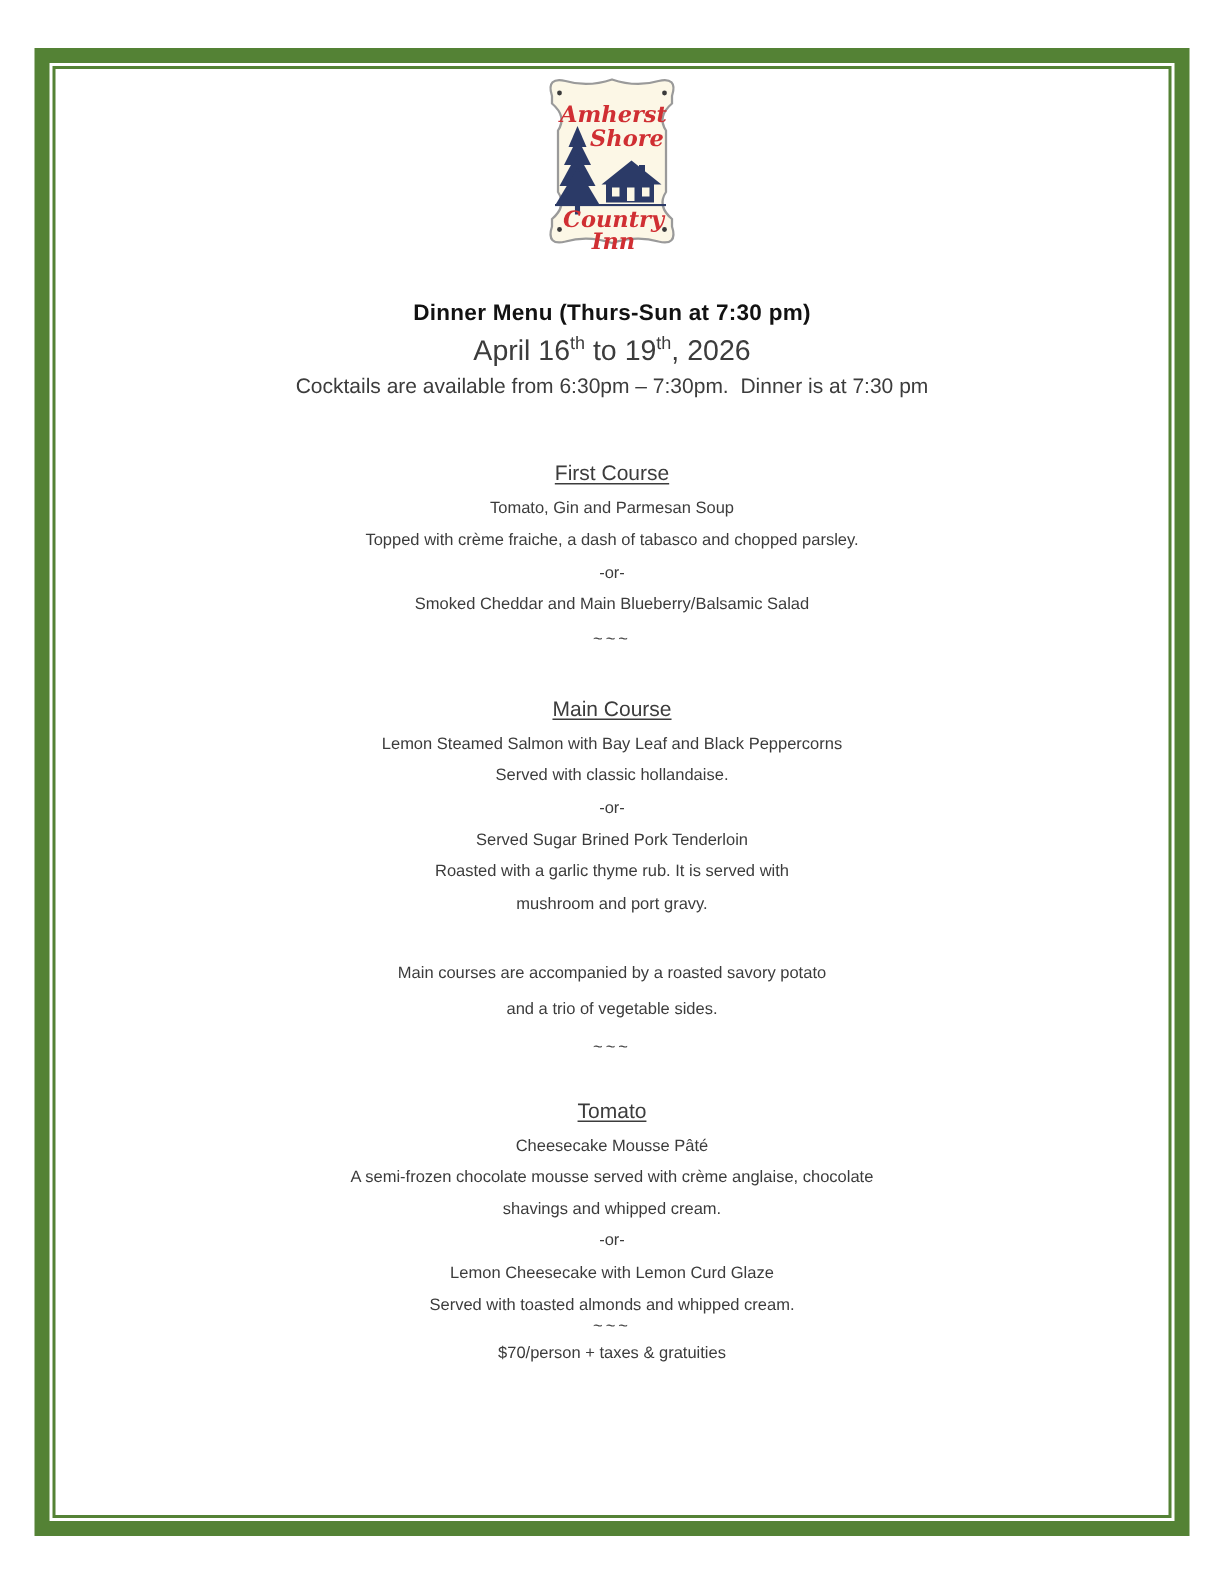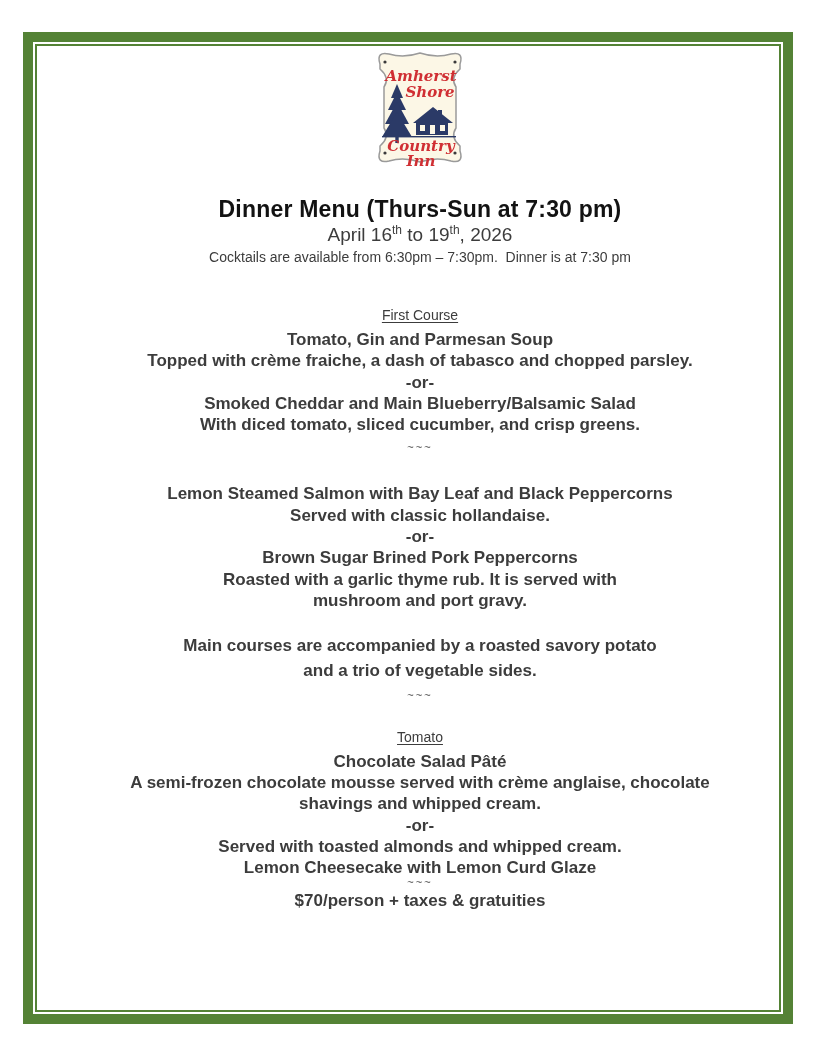--- a/index.html
+++ b/index.html
@@ -11,42 +11,42 @@
   
   .border-outer {
     position:absolute; left:23px; top:32px; width:770px; height:992px;
     box-sizing:border-box; border:10px solid #548235;
   }
   .border-inner {
     position:absolute; inset:2px; border:2px solid #548235;
   }
   
   .content {
-    position:absolute; left:90px; top:42px; width:660px; text-align:center;
+    position:absolute; left:78px; top:42px; width:660px; text-align:center;
   }
   
   .logo-wrap { margin:6px auto 0; width:100px; height:122px; }
   
   .menu-title {
-    margin:27px 0 0; font-size:23px; line-height:24px; font-weight:bold;
+    margin:27px 0 0; font-size:15px; line-height:24px; font-weight:bold;
     color:#121212; letter-spacing:0.2px;
   }
   .date-line { margin:2px 0 0; font-size:19px; line-height:24px; color:#3c3c3c; }
   .date-line sup { font-size:12px; line-height:0; }
   .cocktail-line { margin:0; font-size:14px; line-height:20px; white-space:pre-wrap; }
   
   section { margin:0; }
   .sec-first   { margin-top:38px; }
   .sec-main    { margin-top:25px; }
   .sec-dessert { margin-top:21px; }
   .course-title {
     font-size:14px; line-height:20px; margin:0 0 4px 0;
     text-decoration:underline; text-underline-offset:2px; font-weight:normal;
   }
-  .ln  { margin:0; font-size:17px; line-height:21.3px;font-weight:bold; }
+  .ln  { margin:0; font-size:11px; line-height:21.3px; }
   .note { line-height:24.3px; }
   .note-gap { margin-top:23px;text-align:center; }
   .sep { margin:2px 0 0; font-size:11px; line-height:21px; letter-spacing:2px; color:#4a4a4a; }
   .sep.tight { margin-top:-3px; line-height:12px; }
   .price { margin-top:2px; }
 </style>
 </head>
 <body>
 
 <div class="border-outer">
@@ -95,41 +95,41 @@
   <h1 class="menu-title">Dinner Menu (Thurs-Sun at 7:30 pm)</h1>
   <div class="date-line"><span>April 16</span><sup>th</sup><span> to 19</span><sup>th</sup><span>, 2026</span></div>
   <p class="cocktail-line">Cocktails are available from 6:30pm – 7:30pm.  Dinner is at 7:30 pm</p>
 
   <section class="sec-first">
     <h2 class="course-title">First Course</h2>
     <p class="ln">Tomato, Gin and Parmesan Soup</p>
     <p class="ln">Topped with crème fraiche, a dash of tabasco and chopped parsley.</p>
     <p class="ln">-or-</p>
     <p class="ln">Smoked Cheddar and Main Blueberry/Balsamic Salad</p>
-    <p class="ln">With diced tomato, sliced cucumber, and crisp greens.</p>
     <p class="sep">~~~</p>
   </section>
 
   <section class="sec-main">
+    <h2 class="course-title">Main Course</h2>
     <p class="ln">Lemon Steamed Salmon with Bay Leaf and Black Peppercorns</p>
     <p class="ln">Served with classic hollandaise.</p>
     <p class="ln">-or-</p>
-    <p class="ln">Brown Sugar Brined Pork Peppercorns</p>
+    <p class="ln">Served Sugar Brined Pork Tenderloin</p>
     <p class="ln">Roasted with a garlic thyme rub. It is served with</p>
     <p class="ln">mushroom and port gravy.</p>
     <p class="ln note note-gap">Main courses are accompanied by a roasted savory potato</p>
     <p class="ln note">and a trio of vegetable sides.</p>
     <p class="sep">~~~</p>
   </section>
 
   <section class="sec-dessert">
     <h2 class="course-title">Tomato</h2>
-    <p class="ln">Chocolate Salad Pâté</p>
+    <p class="ln">Cheesecake Mousse Pâté</p>
     <p class="ln">A semi-frozen chocolate mousse served with crème anglaise, chocolate</p>
     <p class="ln">shavings and whipped cream.</p>
     <p class="ln">-or-</p>
+    <p class="ln">Lemon Cheesecake with Lemon Curd Glaze</p>
     <p class="ln">Served with toasted almonds and whipped cream.</p>
-    <p class="ln">Lemon Cheesecake with Lemon Curd Glaze</p>
     <p class="sep tight">~~~</p>
     <p class="ln price">$70/person + taxes &amp; gratuities</p>
   </section>
 
 </div>
 
 </body></html>

